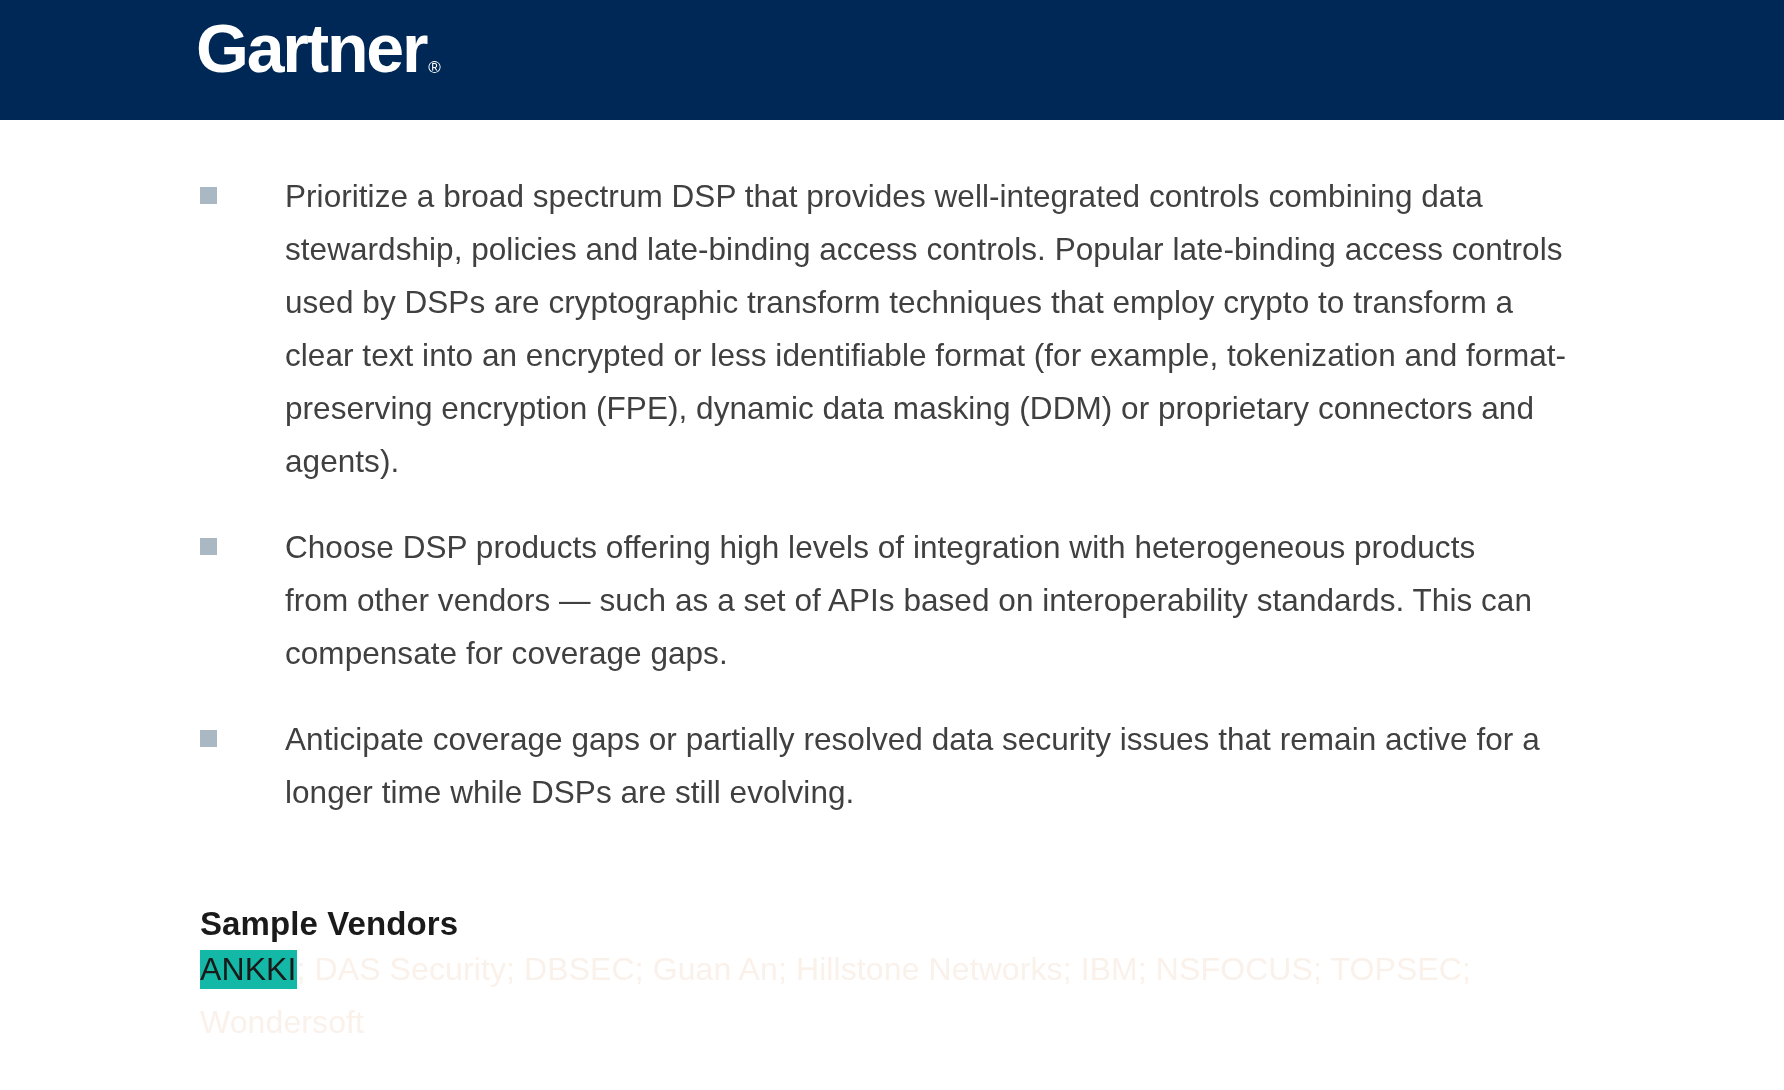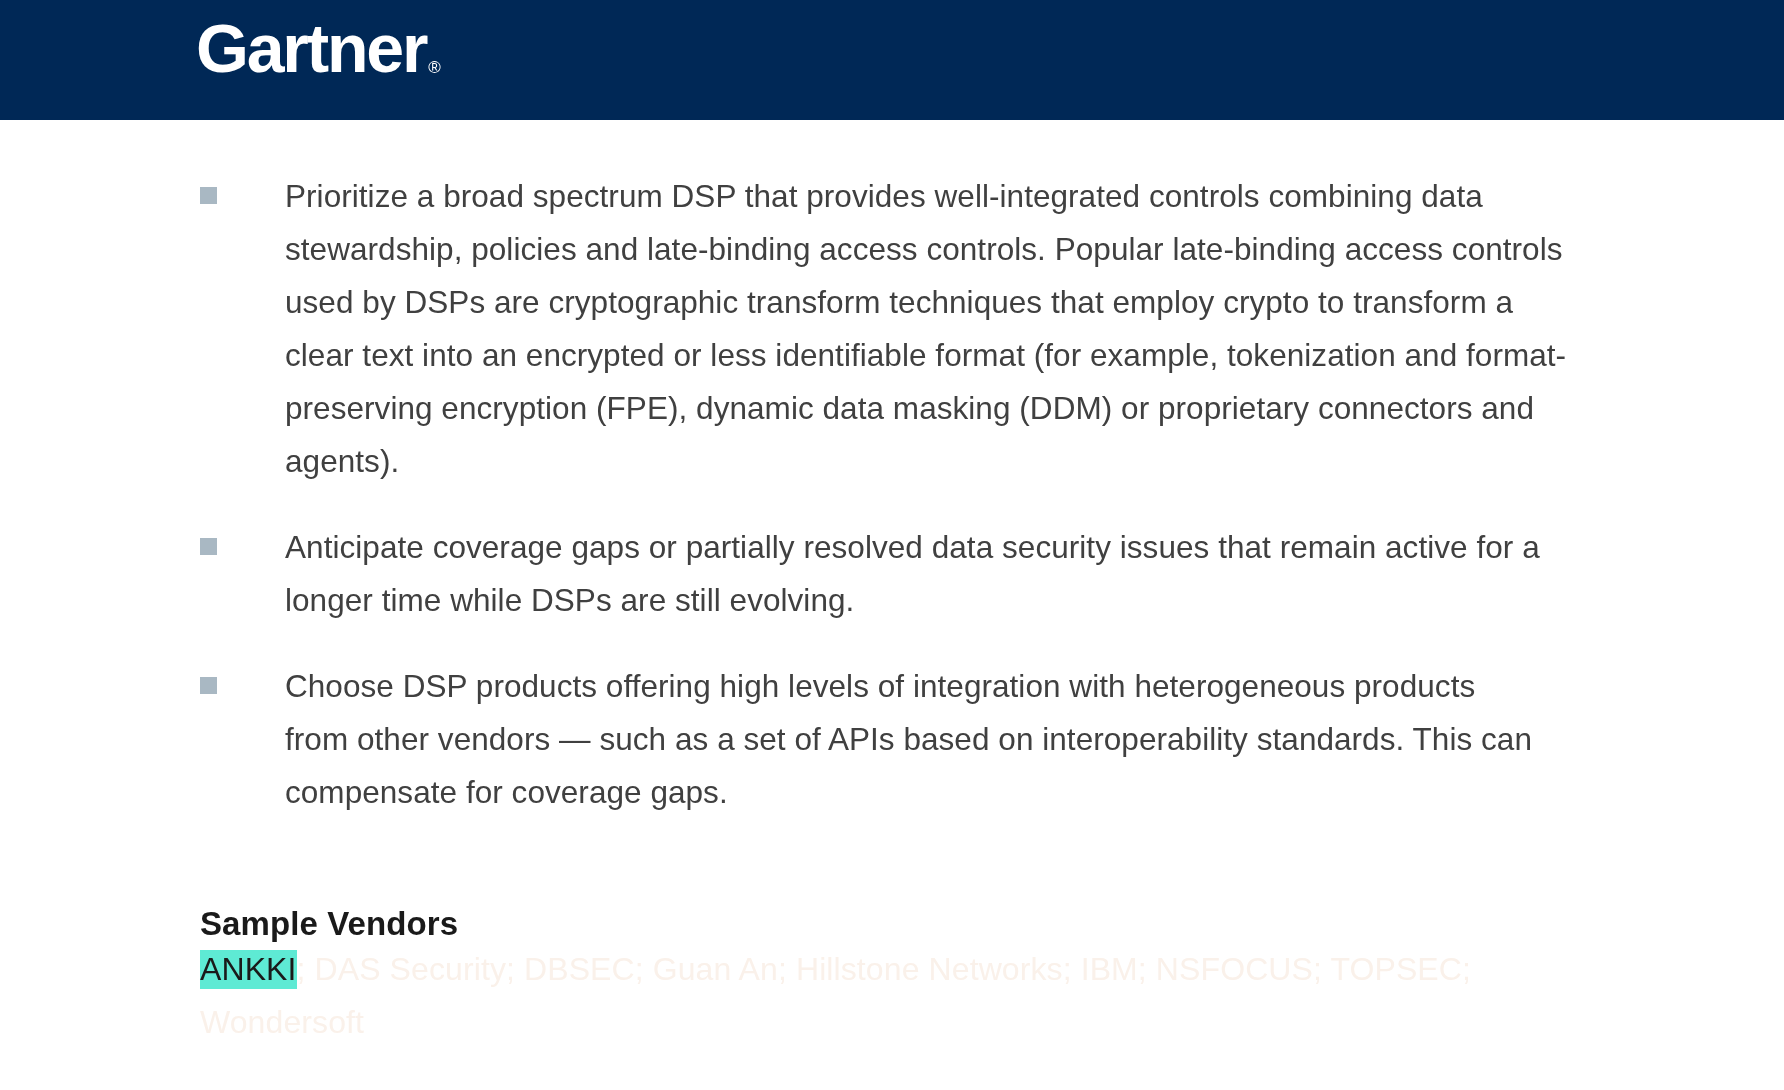--- a/index.html
+++ b/index.html
@@ -111,21 +111,21 @@
     letter-spacing: 0.1px;
   }
   .vendors-line {
     font-size: 32px;
     line-height: 53px;
     color: #faf1ea;
     letter-spacing: 0.1px;
     max-width: 1320px;
   }
   .vendor-highlight {
-    background: #5eead4;
+    background: #14b8a6;
     color: #1a1a1a;
     padding: 1px 0 2px 0;
     box-decoration-break: clone;
     -webkit-box-decoration-break: clone;
   }
   .vendor-rest {
     color: #faf1ea;
   }
 </style>
 </head>
@@ -140,28 +140,28 @@
 
 <div class="slide-body">
 
   <div class="bullet-list">
 
     <div class="bullet-item" data-idx="0">
       <span class="bullet-marker"></span>
       <span class="bullet-text">Prioritize a broad spectrum DSP that provides well-integrated controls combining data stewardship, policies and late-binding access controls. Popular late-binding access controls used by DSPs are cryptographic transform techniques that employ crypto to transform a clear text into an encrypted or less identifiable format (for example, tokenization and format-preserving encryption (FPE), dynamic data masking (DDM) or proprietary connectors and agents).</span>
     </div>
 
+    <div class="bullet-item" data-idx="2">
+      <span class="bullet-marker"></span>
+      <span class="bullet-text">Choose DSP products offering high levels of integration with heterogeneous products from other vendors — such as a set of APIs based on interoperability standards. This can compensate for coverage gaps.</span>
+    </div>
+
     <div class="bullet-item" data-idx="1">
       <span class="bullet-marker"></span>
       <span class="bullet-text">Anticipate coverage gaps or partially resolved data security issues that remain active for a longer time while DSPs are still evolving.</span>
-    </div>
-
-    <div class="bullet-item" data-idx="2">
-      <span class="bullet-marker"></span>
-      <span class="bullet-text">Choose DSP products offering high levels of integration with heterogeneous products from other vendors — such as a set of APIs based on interoperability standards. This can compensate for coverage gaps.</span>
     </div>
 
   </div>
 
   <div class="vendors-block">
     <div class="vendors-heading">Sample Vendors</div>
     <div class="vendors-line"><span class="vendor-highlight">ANKKI</span><span class="vendor-rest">; DAS Security; DBSEC; Guan An; Hillstone Networks; IBM; NSFOCUS; TOPSEC; Wondersoft</span></div>
   </div>
 
 </div>

